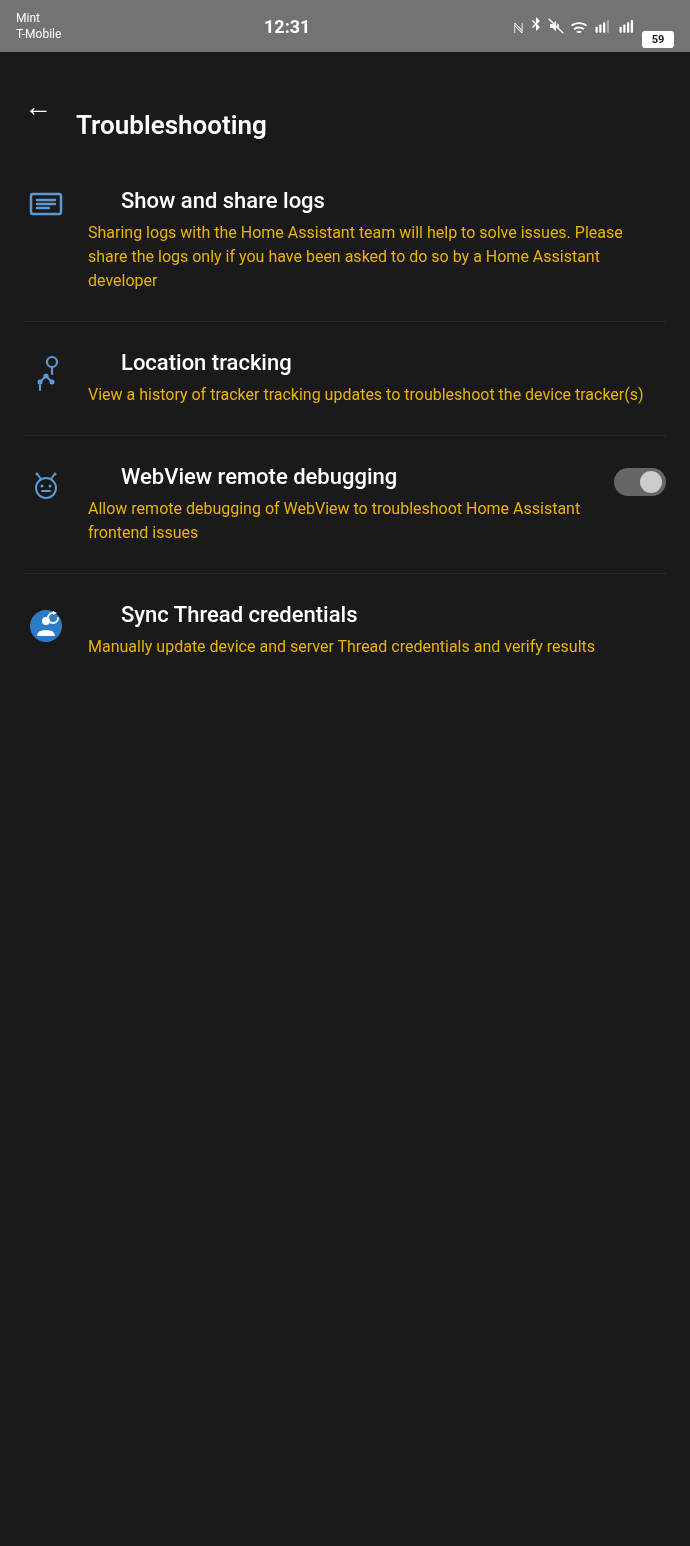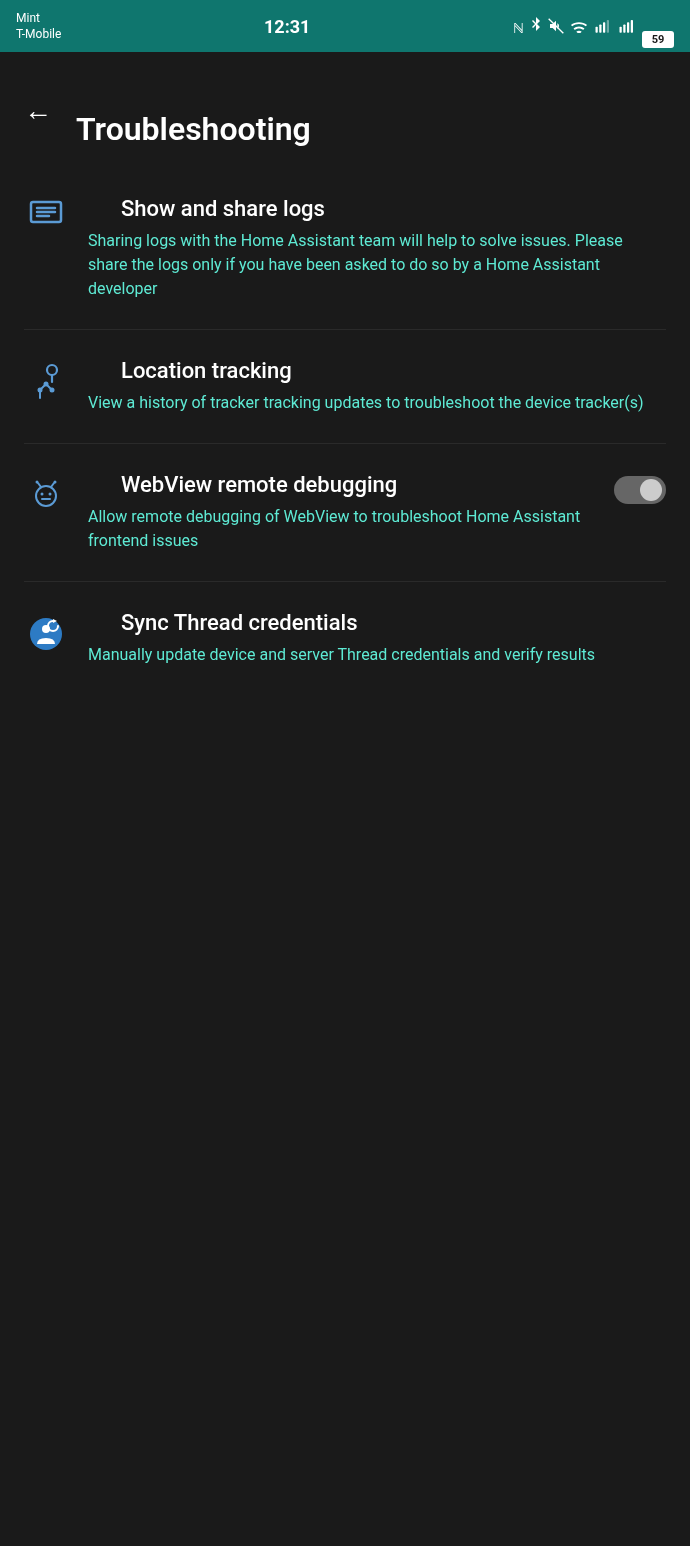--- a/index.html
+++ b/index.html
@@ -9,21 +9,21 @@
       background-color: #1a1a1a;
       color: #ffffff;
       font-family: 'Roboto', Arial, sans-serif;
       width: 690px;
       min-height: 1546px;
       overflow-x: hidden;
     }
 
     
     .status-bar {
-      background-color: #0f766e;
+      background-color: #737373;
       display: flex;
       justify-content: space-between;
       align-items: center;
       padding: 8px 16px 6px 16px;
       height: 52px;
     }
 
     .status-left {
       display: flex;
       flex-direction: column;
@@ -72,21 +72,21 @@
     }
 
     .back-button {
       color: #ffffff;
       font-size: 28px;
       cursor: pointer;
       padding: 4px;
     }
 
     .header-title {
-      font-size: 32px;
+      font-size: 26px;
       font-weight: 600;
       color: #ffffff;
       margin-top: 38px;
     }
 
     
     .list-item {
       display: flex;
       align-items: flex-start;
       padding: 28px 24px 28px 24px;
@@ -111,21 +111,21 @@
     .item-title {
       font-size: 22px;
       font-weight: 500;
       color: #ffffff;
       margin-bottom: 8px;
       margin-left: 33px;
     }
 
     .item-description {
       font-size: 16px;
-      color: #5eead4;
+      color: #eab308;
       line-height: 1.5;
     }
 
     .item-right {
       display: flex;
       align-items: center;
       padding-top: 4px;
     }
 
     

